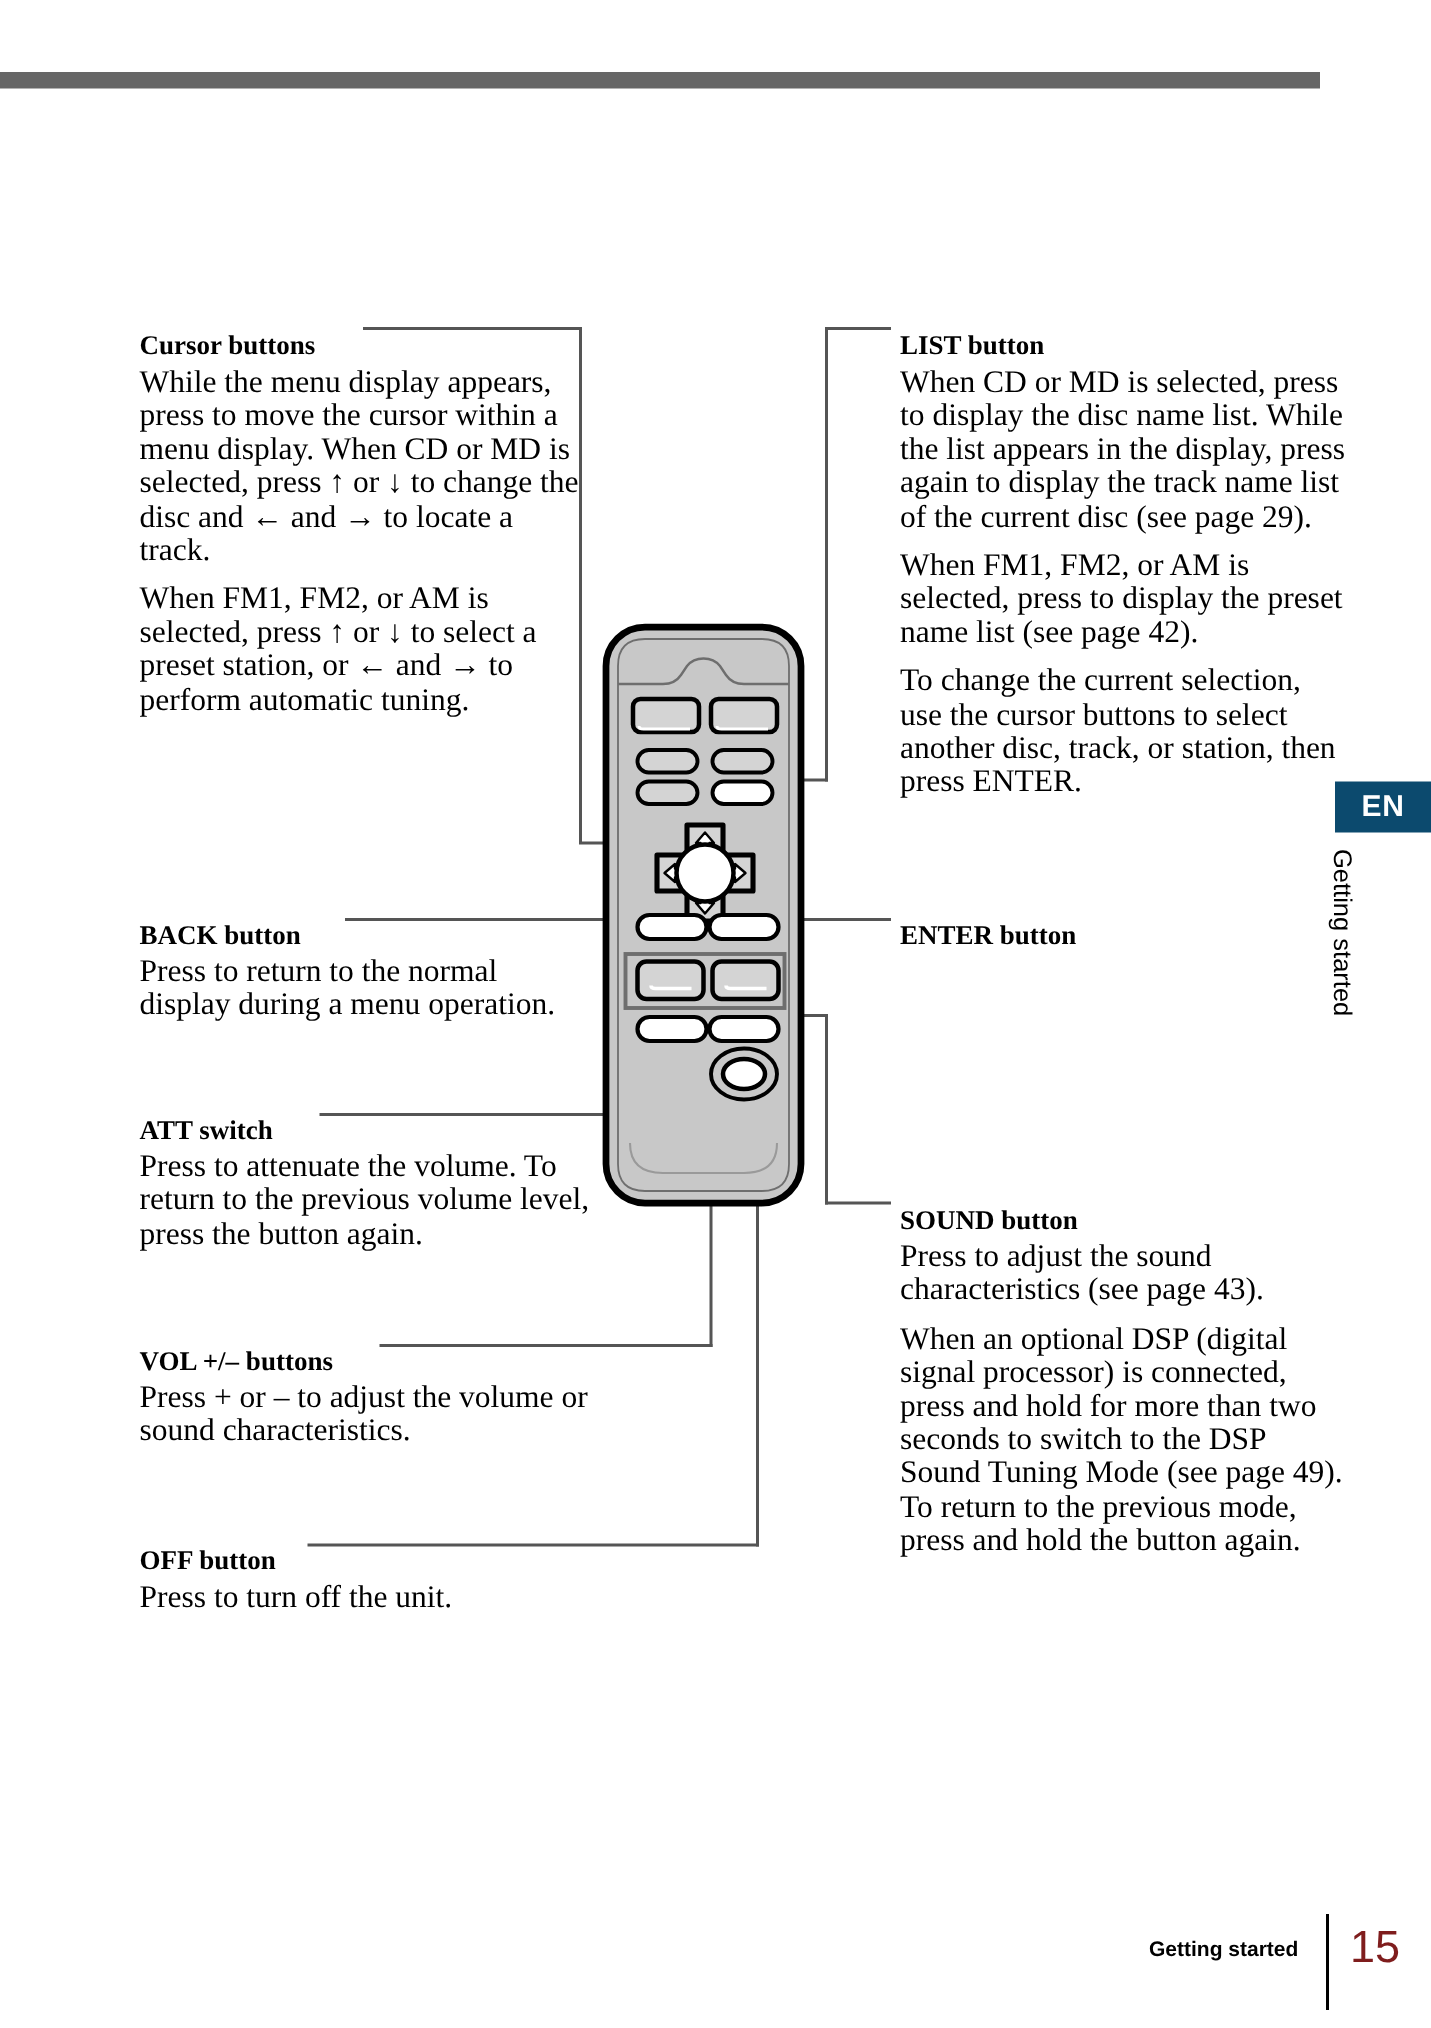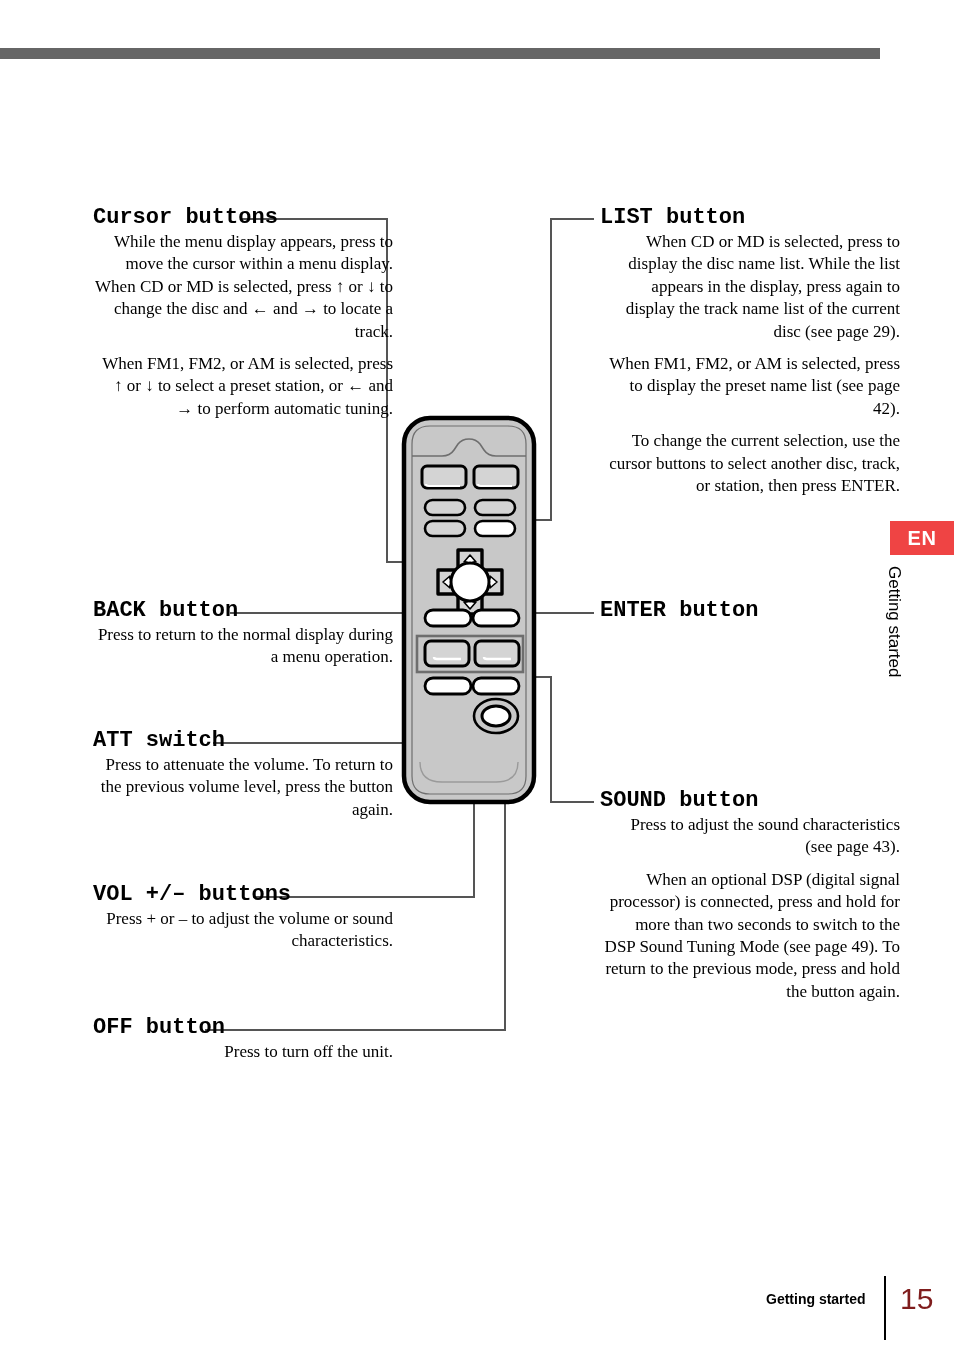--- a/index.html
+++ b/index.html
@@ -14,21 +14,21 @@
 
   
   .top-rule {
     position:absolute; left:0; top:48px; width:880px; height:11px;
     background:#666666;
   }
 
   
   .en-tab {
     position:absolute; left:890px; top:521px; width:64px; height:34px;
-    background:#ef4444; color:#ffffff;
+    background:#0c4a6e; color:#ffffff;
     font-family:"Liberation Sans", sans-serif;
     font-weight:bold; font-size:20px;
     display:flex; align-items:center; justify-content:center;
     letter-spacing:0.5px;
   }
   .side-label {
     position:absolute; left:882px; top:566px;
     width:200px; height:22px;
     font-family:"Liberation Sans", sans-serif;
     font-size:17px; font-weight:normal; color:#000;
@@ -37,30 +37,29 @@
   }
 
   
   .col { position:absolute; }
   .col-left  { left:93px;  width:300px; }
   .col-right { left:600px; width:300px; }
 
   .block { position:absolute; width:300px; }
 
   .head {
-    font-family:Liberation Mono, monospace;
-    font-weight:bold; font-size:22px; color:#000;
-    line-height:20px; margin:0 0 3px 0;
+    font-family:Liberation Serif, serif;
+    font-weight:bold; font-size:18px; color:#000;
+    line-height:20px; margin:12px 0 3px 0;
     white-space:nowrap;
   }
   .para {
     font-family:"Liberation Serif", serif;
-    font-size:17px; line-height:22.4px; color:#000;
+    font-size:21px; line-height:22.4px; color:#000;
     margin:0 0 10px 0;
-    text-align:right;
   }
   .para:last-child { margin-bottom:0; }
 
   
   .ln { position:absolute; background:#555555; }
   .lnh { height:2px; }
   .lnv { width:2px; }
   .dot {
     position:absolute; width:7px; height:7px; border-radius:50%;
     background:#555555;

